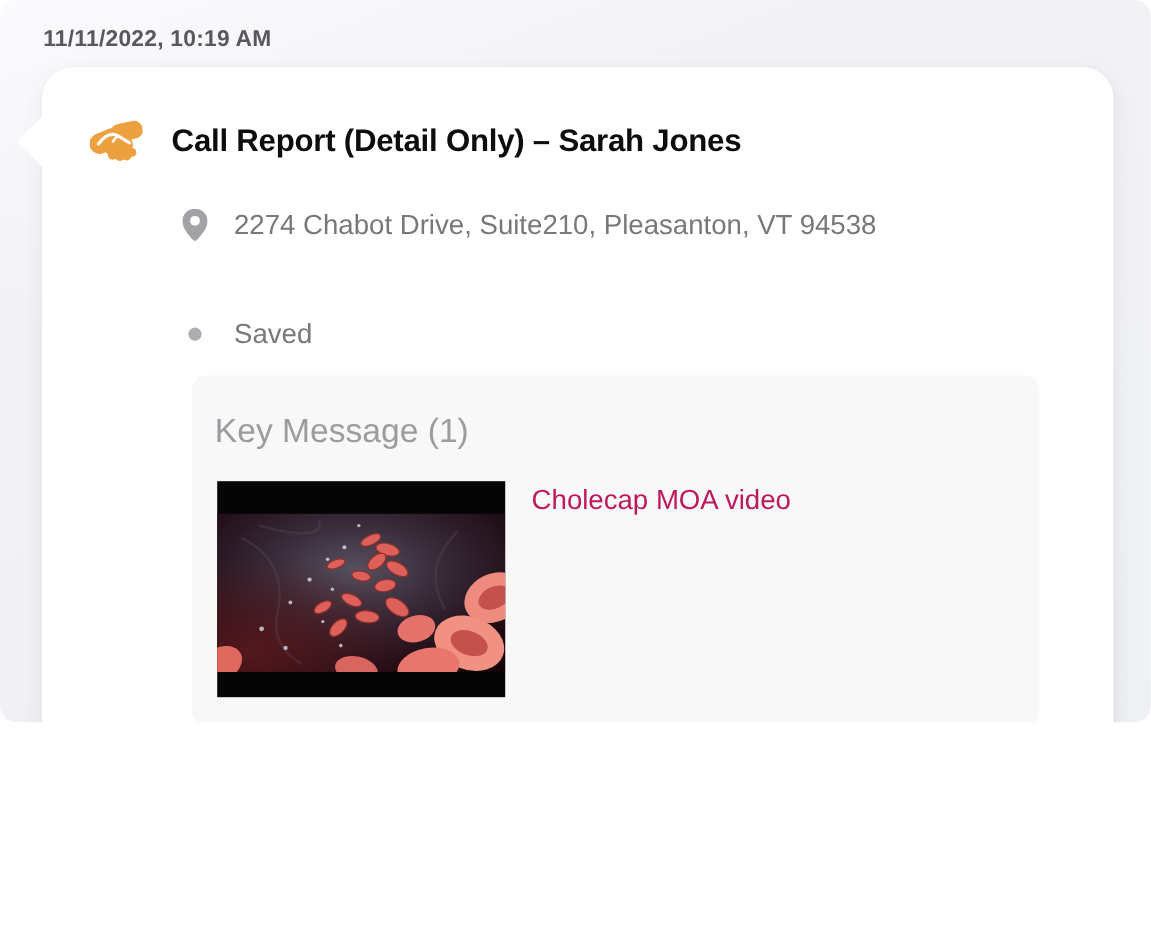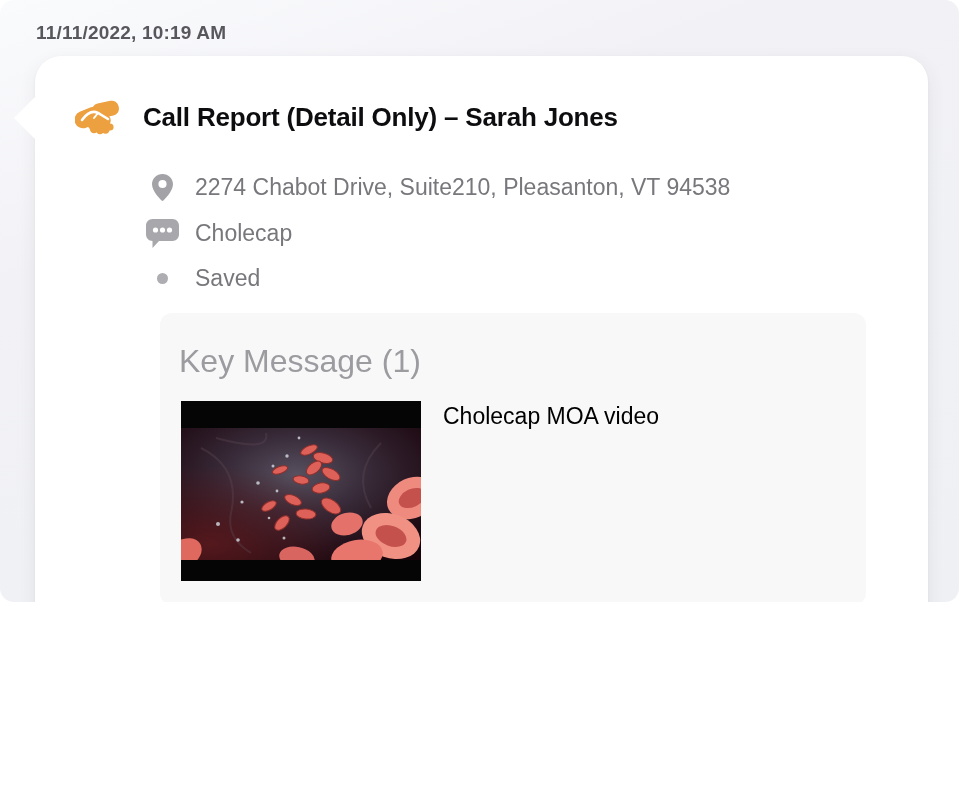--- a/index.html
+++ b/index.html
@@ -36,29 +36,29 @@
   .row-address{top:112px;height:38px;}
   .row-product{top:158px;height:38px;}
   .row-status{top:203px;height:38px;text-align:right;}
   .status-dot{width:11px;height:11px;border-radius:50%;background:#adadb2;}
   .panel{
     position:absolute;left:125px;top:257px;width:706px;height:292px;
     background:#f8f8f9;border-radius:12px;
   }
   .panel-title{
     position:absolute;left:19px;top:30px;
-    font-size:32px;font-weight:500;color:#9b9ba0;
+    font-size:28px;font-weight:500;color:#9b9ba0;
   }
   .km-item{position:absolute;left:21px;top:88px;display:flex;align-items:flex-start;}
   .thumb{
     position:relative;width:240px;height:180px;background:#050505;flex:0 0 240px;cursor:pointer;
   }
   .thumb svg{position:absolute;left:0;top:27px;width:240px;height:132px;display:block;}
   .km-caption{
-    margin-left:22px;margin-top:2px;font-size:23px;color:#000000;white-space:nowrap;
+    margin-left:22px;margin-top:2px;font-size:23px;color:#be185d;white-space:nowrap;
   }
   .divider{position:absolute;left:0;right:0;top:612px;height:1px;background:#c8c8cc;}
   .view-more{
     position:absolute;right:35px;top:640px;
     font-size:28px;color:var(--accent-blue,#3b76f6);cursor:pointer;background:none;border:none;
     font-family:"Liberation Sans", sans-serif;padding:0;
   }
 </style>
 </head>
 <body>
@@ -91,31 +91,20 @@
     <div class="detail-row row-address">
       <span class="ic">
         <svg width="21" height="27" viewBox="0 0 21 27">
           <path fill="#a2a2a7" d="M10.5 0C4.7 0 0 4.6 0 10.3c0 7.2 9.2 15.8 9.6 16.2.5.5 1.3.5 1.8 0 .4-.4 9.6-9 9.6-16.2C21 4.6 16.3 0 10.5 0z"></path>
           <circle fill="#ffffff" cx="10.5" cy="10" r="4.1"></circle>
         </svg>
       </span>
       <span class="tx">2274 Chabot Drive, Suite210, Pleasanton, VT 94538</span>
     </div>
 
-    <div class="detail-row row-product">
-      <span class="ic">
-        <svg width="33" height="29" viewBox="0 0 33 29">
-          <path fill="#a7a7ac" d="M6.5 0h20C30.1 0 33 2.9 33 6.5v9c0 3.6-2.9 6.5-6.5 6.5H13l-6.5 7v-7h0C2.9 22 0 19.1 0 15.5v-9C0 2.9 2.9 0 6.5 0z"></path>
-          <circle fill="#ffffff" cx="9.5" cy="11" r="2.6"></circle>
-          <circle fill="#ffffff" cx="16.5" cy="11" r="2.6"></circle>
-          <circle fill="#ffffff" cx="23.5" cy="11" r="2.6"></circle>
-        </svg>
-      </span>
-      <span class="tx">Cholecap</span>
-    </div>
 
     <div class="detail-row row-status">
       <span class="ic">
           <span class="status-dot"></span>
         </span>
       <span class="tx">Saved</span>
     </div>
 
     <div class="panel">
       <div class="panel-title">Key Message (1)</div>

